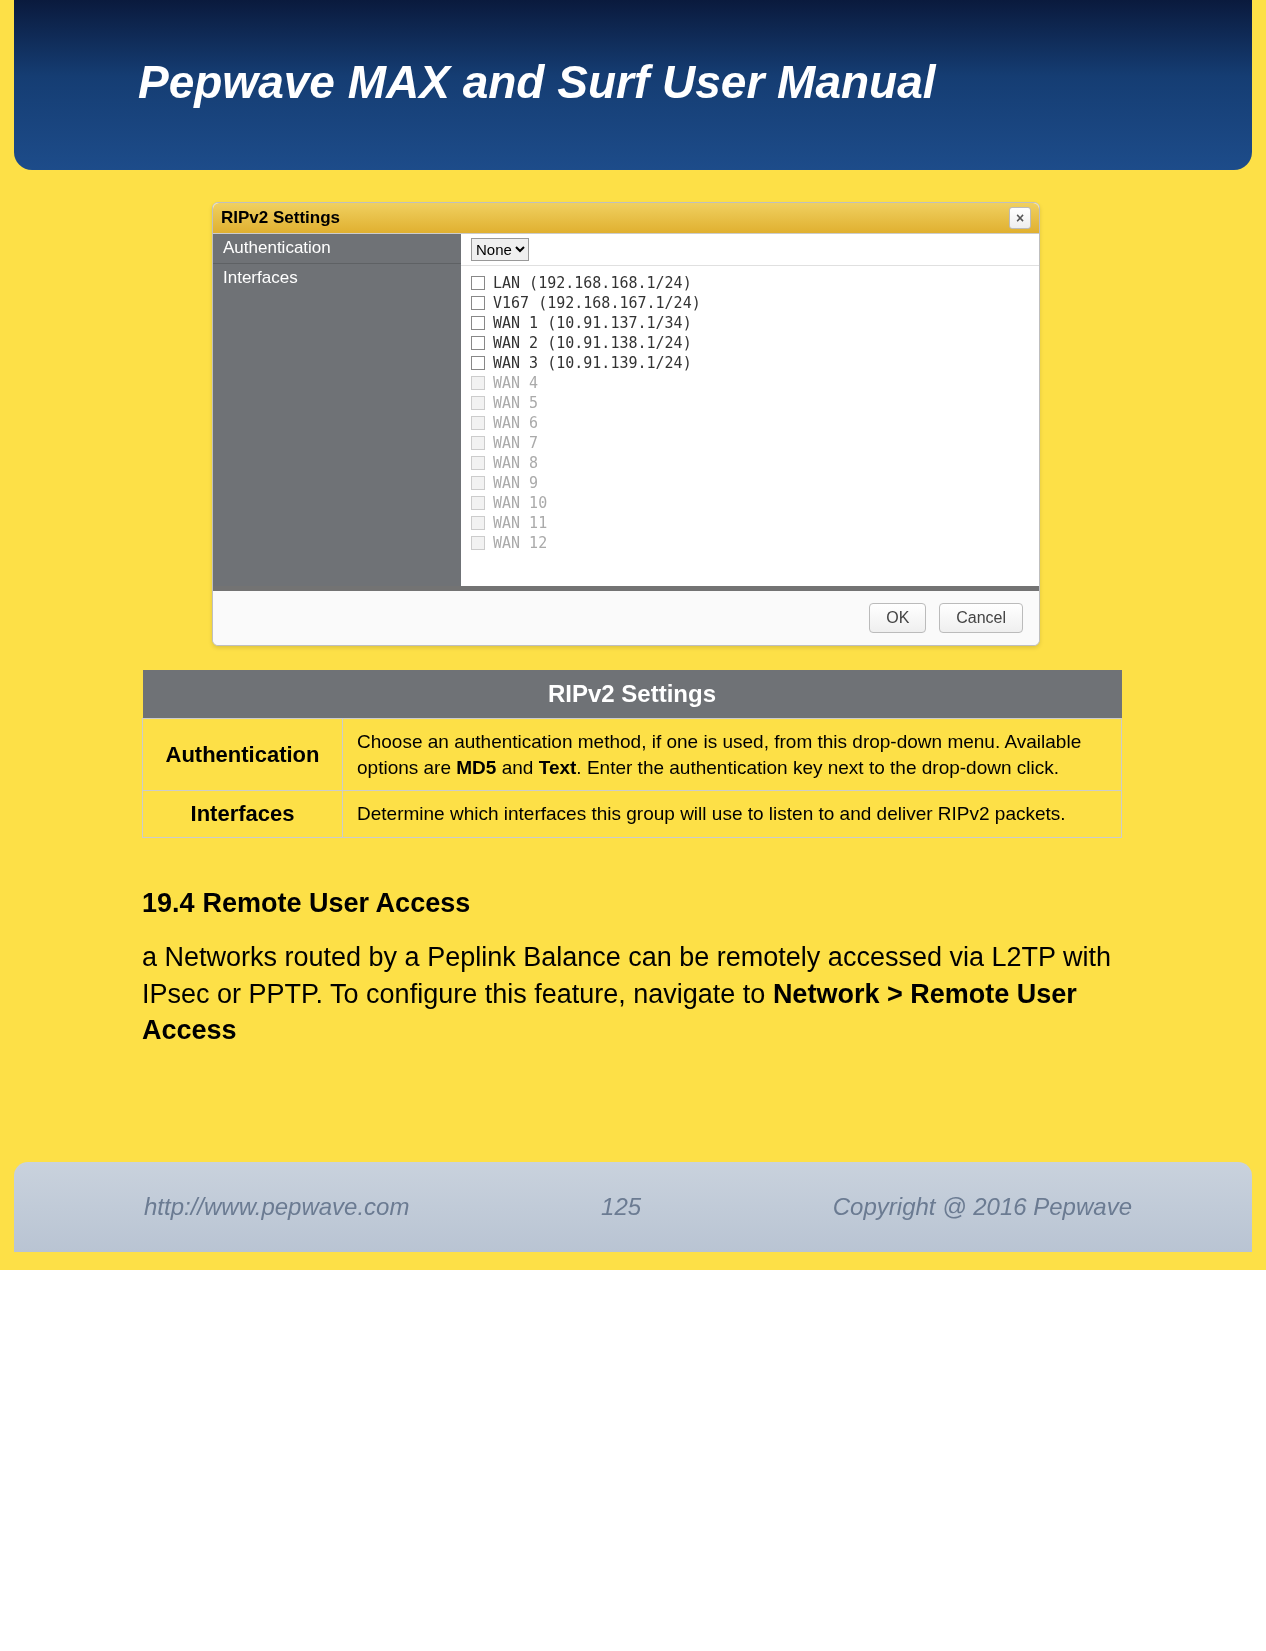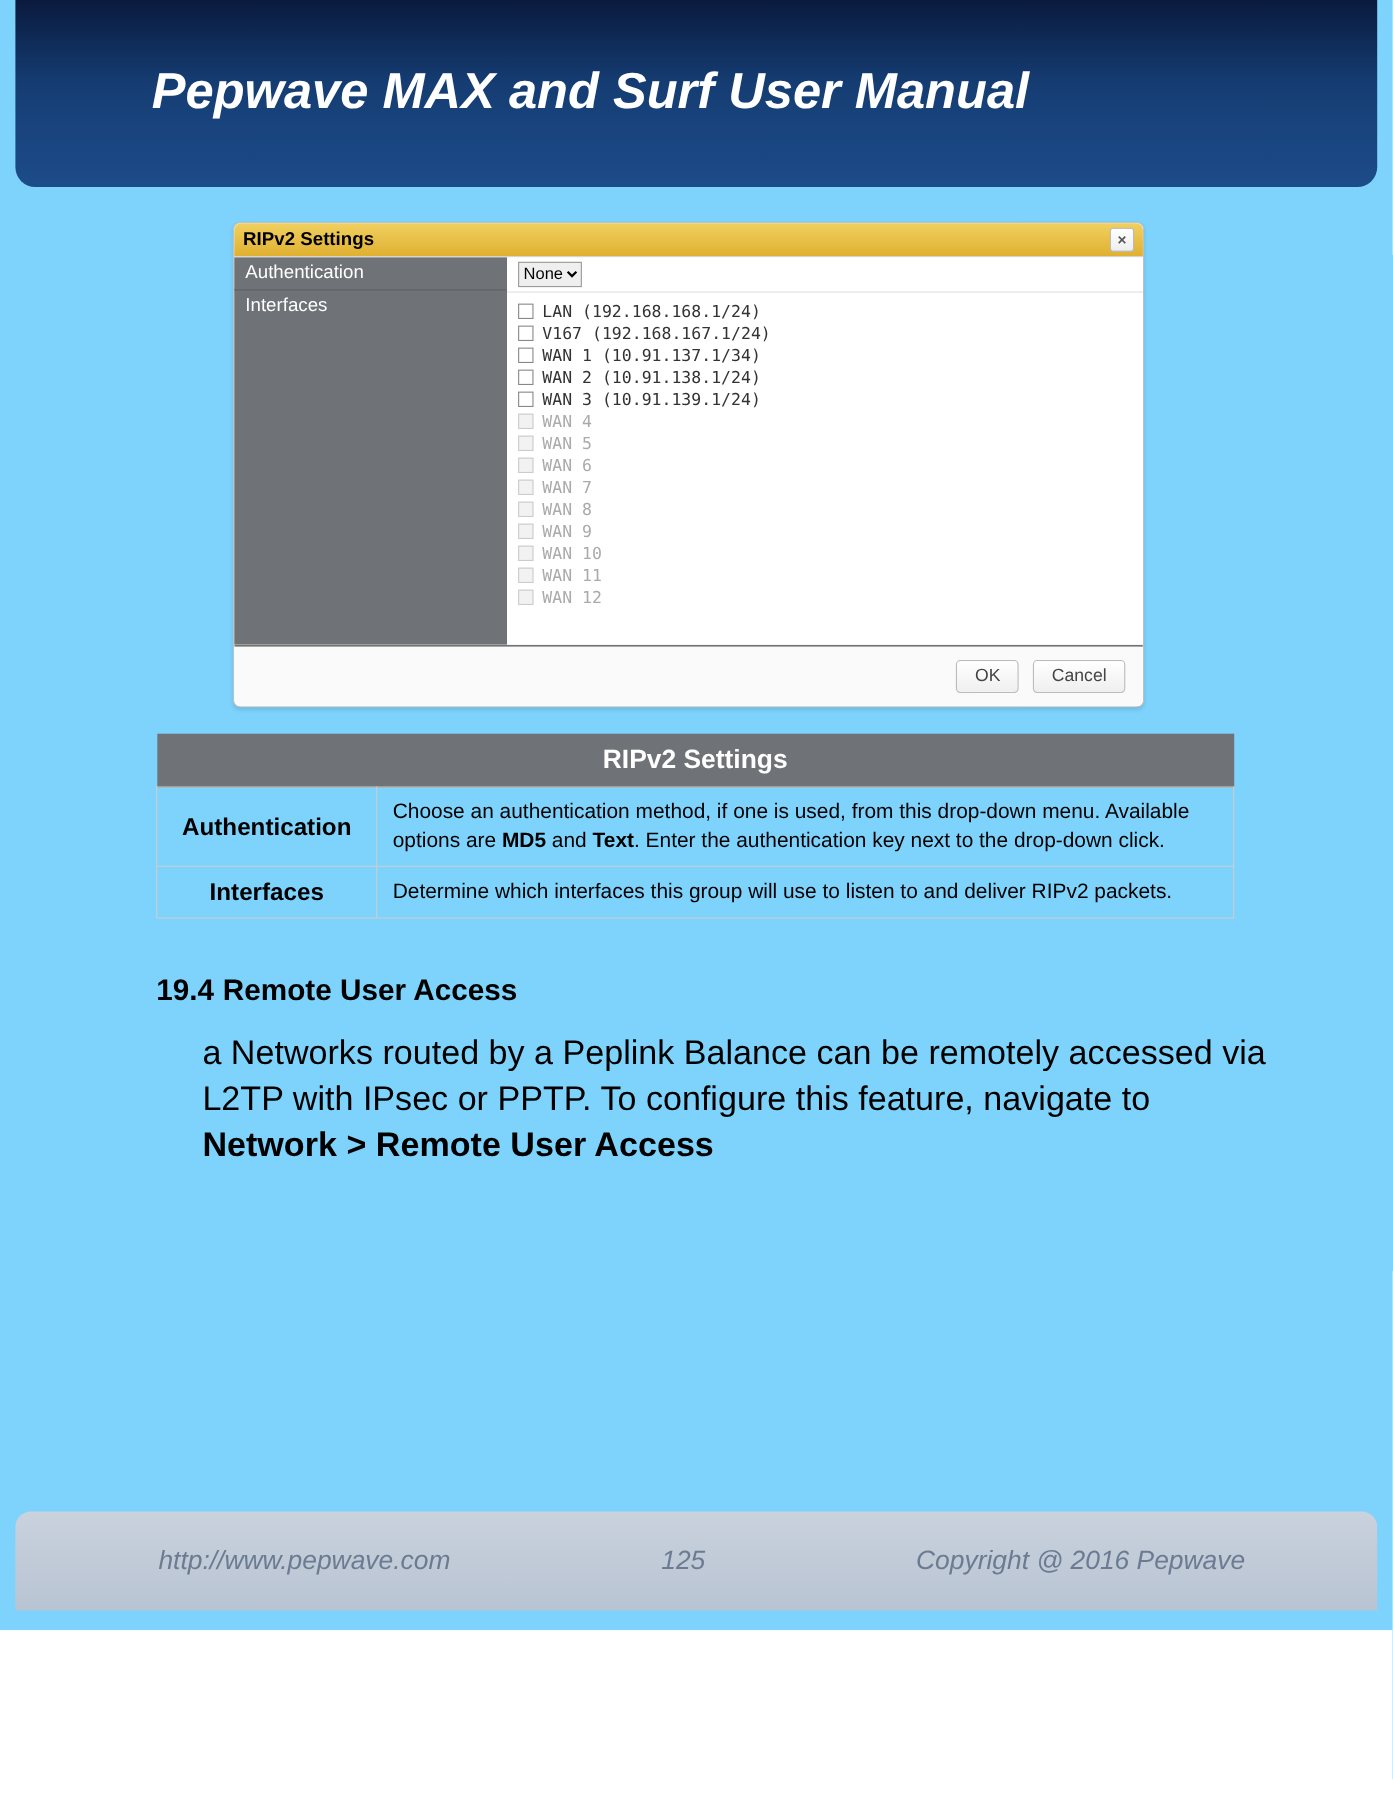--- a/index.html
+++ b/index.html
@@ -5,23 +5,23 @@
   * { box-sizing: border-box; margin: 0; padding: 0; }
   body {
     font-family: Arial, Helvetica, sans-serif;
     background: #fff;
     width: 1266px;
     margin: 0 auto;
     color: #000;
   }
   .page-wrap {
     width: 1266px;
-    height: 1482px;
+    height: 1270px;
     position: relative;
-    background: #7dd3fc;
+    background: #fde047;
   }
   .header-band {
     position: relative;
     background: linear-gradient(to bottom, #0a1a3d 0%, #153d73 45%, #1d4c8a 100%);
     height: 170px;
     border-radius: 0 0 18px 18px;
     margin: 0 14px;
     padding: 0;
   }
   .header-inner {
@@ -116,21 +116,21 @@
     padding-top: 8px;
   }
   .iface-list { display: flex; flex-direction: column; gap: 2px; font-family: "Lucida Console", monospace; font-size: 15px; }
   .iface-item { display: flex; align-items: center; gap: 8px; color: #333; }
   .iface-item.disabled { color: #aaa; }
   .cb {
     width: 14px; height: 14px; border: 1px solid #888; background: #fff; display: inline-block;
   }
   .cb.disabled { border-color: #ccc; background: #f2f2f2; }
   .dialog-footer {
-    border-top: 2px solid #737373;
+    border-top: 5px solid #737373;
     padding: 12px 16px;
     text-align: right;
     background: #fafafa;
     border-radius: 0 0 6px 6px;
   }
   .dialog-footer button {
     font-size: 16px;
     padding: 5px 16px;
     margin-left: 8px;
     border: 1px solid #bbb;
@@ -186,23 +186,22 @@
     line-height: 1.35;
   }
   
   .section-heading {
     font-size: 27px;
     font-weight: bold;
     margin: 20px 0 20px 0;
   }
   .section-heading .num { margin-right: 8px; }
   .section-body {
-    font-size: 31px;
+    font-size: 27px;
     line-height: 1.35;
-    margin-left: 42px;
   }
   .section-body .bold { font-weight: bold; }
   
   .footer-band {
     position: absolute;
     left: 14px; right: 14px; bottom: 18px;
     height: 90px;
     background: linear-gradient(to bottom, #c9d2dd 0%, #b9c4d3 100%);
     border-radius: 14px 14px 0 0;
     display: flex;

